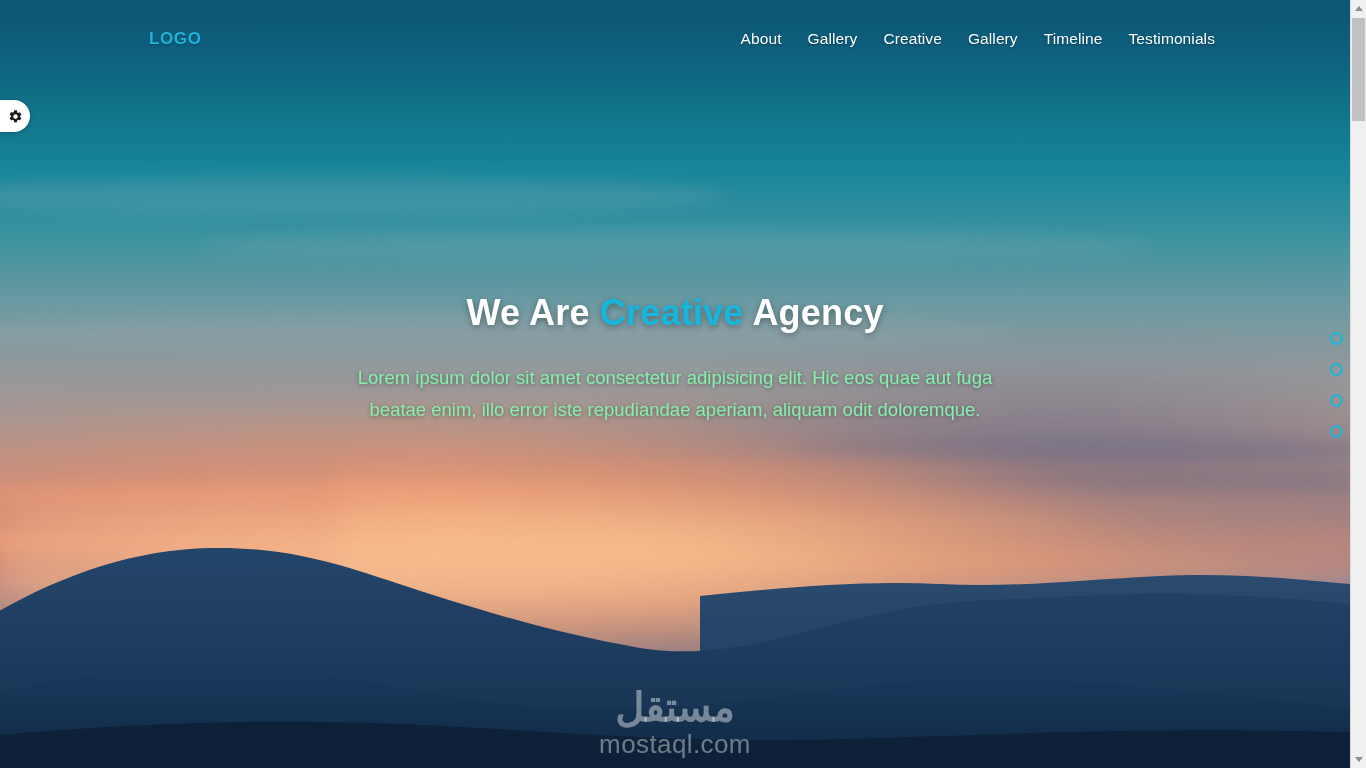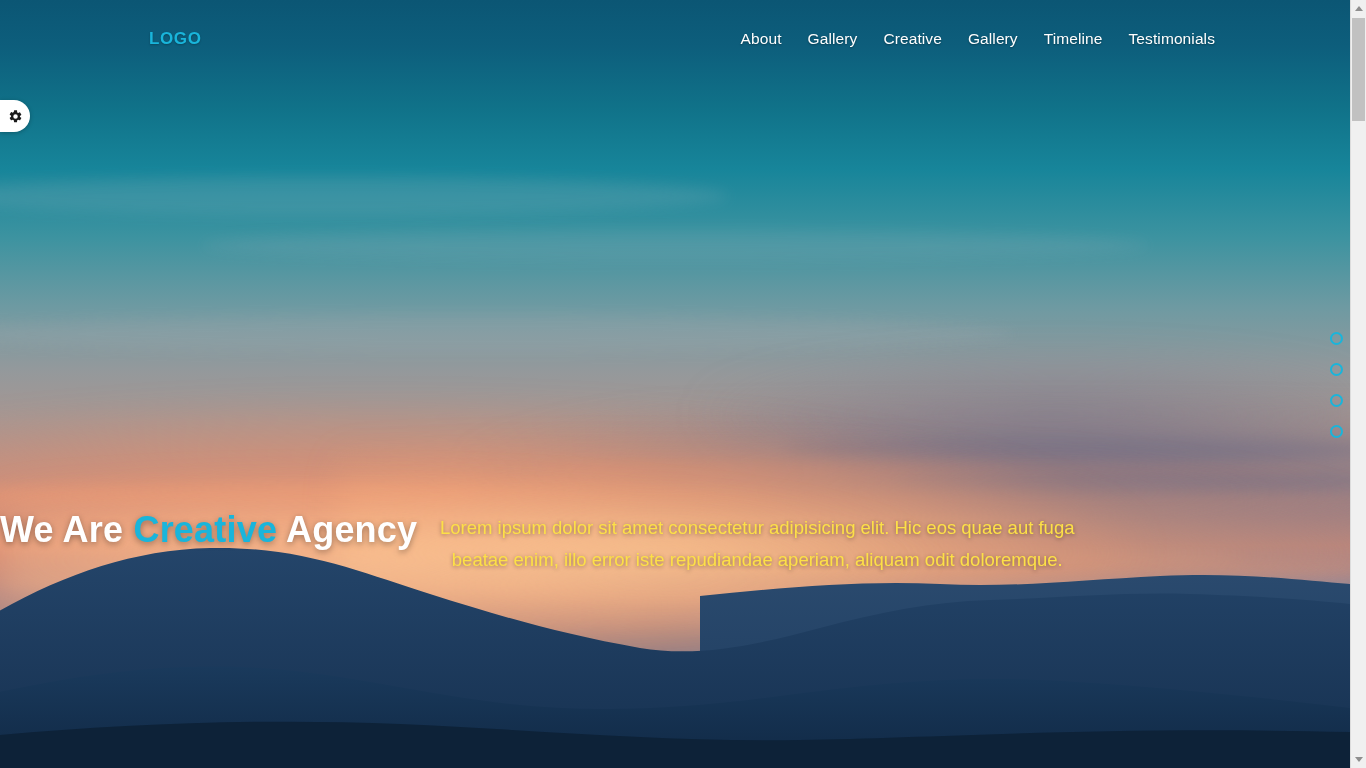--- a/index.html
+++ b/index.html
@@ -125,41 +125,41 @@
     border-radius:0 16px 16px 0;
     display:flex; align-items:center; justify-content:center;
     box-shadow:0 1px 4px rgba(0,0,0,.25);
     z-index:40; cursor:pointer;
   }
   .settings-tab svg { width:15px; height:15px; display:block; }
 
   
   .hero-content {
     position:absolute; left:0; top:0; width:1350px; height:768px;
-    display:flex; flex-direction:row;
+    display:flex; flex-direction:column;
     align-items:center; justify-content:flex-start;
     padding-top:292px;
     z-index:20;
     pointer-events:none;
   }
   .hero-title {
     font-size:36px; font-weight:bold;
     color:#ffffff;
     letter-spacing:.2px;
     text-shadow:0 2px 6px rgba(0,0,0,.35);
     white-space:nowrap;
   }
   .hero-title .accent { color:#19b5db; }
   .hero-sub {
     margin-top:28px;
     width:680px;
     text-align:center;
     font-size:18.5px;
     line-height:32px;
-    color:#fde047;
+    color:#86efac;
     text-shadow:0 1px 4px rgba(0,0,0,.4);
   }
 
   
   .side-dots {
     position:absolute; right:7px; top:332px;
     display:flex; flex-direction:column; gap:18px;
     z-index:35;
   }
   .side-dot {
@@ -315,20 +315,24 @@
     <p class="hero-sub">Lorem ipsum dolor sit amet consectetur adipisicing elit. Hic eos quae aut fuga beatae enim, illo error iste repudiandae aperiam, aliquam odit doloremque.</p>
   </section>
 
   <div class="side-dots">
     <div class="side-dot"></div>
     <div class="side-dot"></div>
     <div class="side-dot"></div>
     <div class="side-dot"></div>
   </div>
 
+  <div class="watermark">
+    <div class="wm-ar">مستقل</div>
+    <div class="wm-en">mostaql.com</div>
+  </div>
 
 </div>
 
 <div class="scrollbar">
   <div class="sb-btn up">
     <span class="sb-arrow"></span>
   </div>
   <div class="sb-thumb"></div>
   <div class="sb-btn down">
     <span class="sb-arrow"></span>

